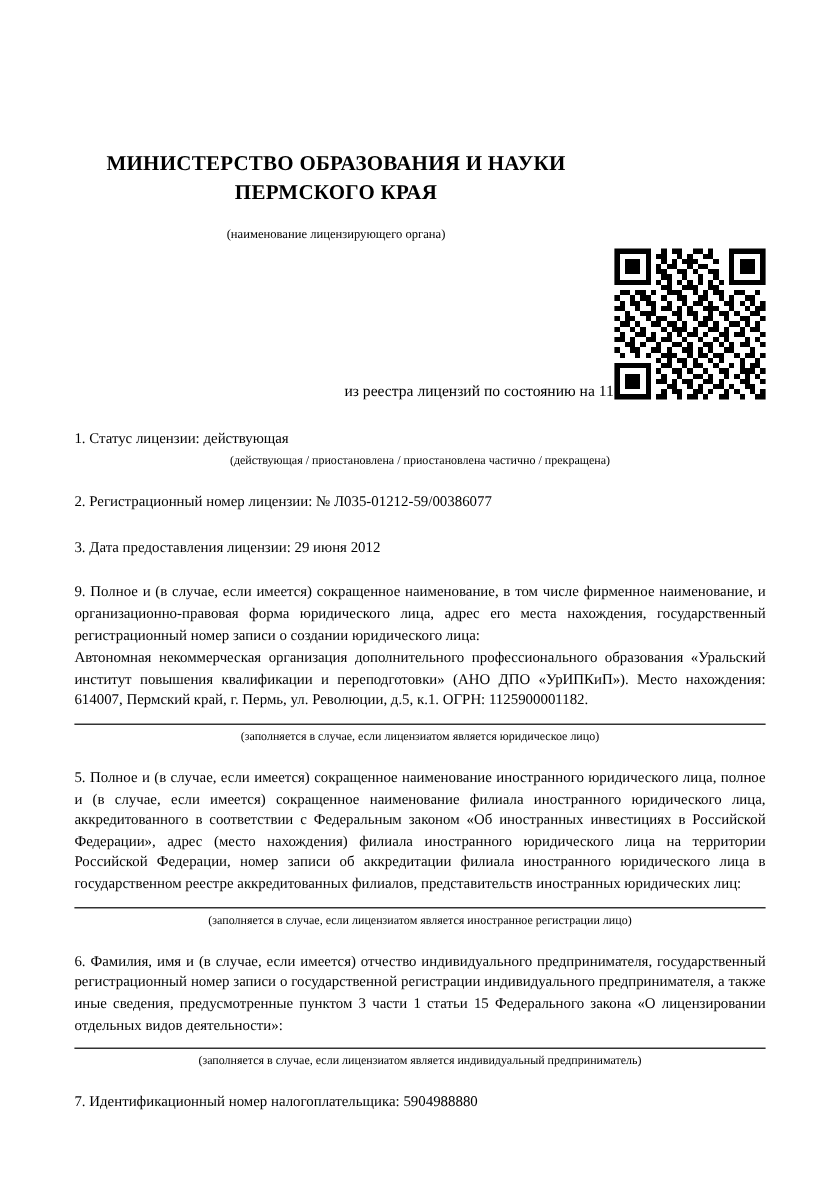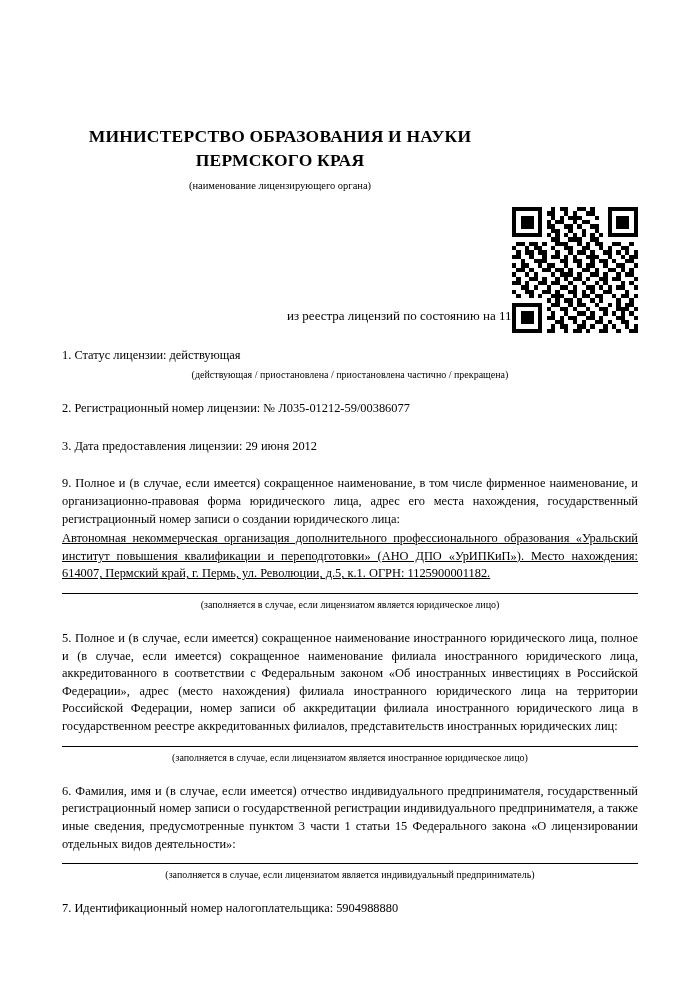--- a/index.html
+++ b/index.html
@@ -37,21 +37,21 @@
     font-weight: bold;
     font-size: 17.5px;
     line-height: 1.35;
     letter-spacing: 0.2px;
     padding-right: 140px;
   }
   .org-title .line2 { display: block; }
   .org-subtitle {
     text-align: center;
     font-size: 10.5px;
-    margin-top: 8px;
+    margin-top: 18px;
     padding-right: 140px;
   }
 
   .doc-title {
     margin-top: 95px;
     text-align: right;
     font-size: 13px;
     line-height: 1.55;
   }
   .doc-title .sub {
@@ -68,21 +68,20 @@
   .note {
     text-align: center;
     font-size: 10px;
     margin-top: 5px;
   }
   .body-block {
     margin-top: 2px;
     font-size: 12.4px;
     text-align: justify;
     line-height: 1.42;
-    text-decoration: underline;
   }
   hr.rule {
     border: none;
     border-top: 1px solid #000;
     margin: 10px 0 0 0;
   }
 </style>
 </head>
 <body>
 
@@ -377,21 +376,21 @@
 
   <div class="item">3. Дата предоставления лицензии: 29 июня 2012</div>
 
   <div class="item">9. Полное и (в случае, если имеется) сокращенное наименование, в том числе фирменное наименование, и организационно-правовая форма юридического лица, адрес его места нахождения, государственный регистрационный номер записи о создании юридического лица:</div>
   <div class="body-block">Автономная некоммерческая организация дополнительного профессионального образования «Уральский институт повышения квалификации и переподготовки» (АНО ДПО «УрИПКиП»). Место нахождения: 614007, Пермский край, г. Пермь, ул. Революции, д.5, к.1. ОГРН: 1125900001182.</div>
   <hr class="rule">
   <div class="note">(заполняется в случае, если лицензиатом является юридическое лицо)</div>
 
   <div class="item tight">5. Полное и (в случае, если имеется) сокращенное наименование иностранного юридического лица, полное и (в случае, если имеется) сокращенное наименование филиала иностранного юридического лица, аккредитованного в соответствии с Федеральным законом «Об иностранных инвестициях в Российской Федерации», адрес (место нахождения) филиала иностранного юридического лица на территории Российской Федерации, номер записи об аккредитации филиала иностранного юридического лица в государственном реестре аккредитованных филиалов, представительств иностранных юридических лиц:</div>
   <hr class="rule">
-  <div class="note">(заполняется в случае, если лицензиатом является иностранное юридическое лицо)</div>
+  <div class="note">(заполняется в случае, если лицензиатом является иностранное регистрации лицо)</div>
 
   <div class="item tight">6. Фамилия, имя и (в случае, если имеется) отчество индивидуального предпринимателя, государственный регистрационный номер записи о государственной регистрации индивидуального предпринимателя, а также иные сведения, предусмотренные пунктом 3 части 1 статьи 15 Федерального закона «О лицензировании отдельных видов деятельности»:</div>
   <hr class="rule">
   <div class="note">(заполняется в случае, если лицензиатом является индивидуальный предприниматель)</div>
 
   <div class="item">7. Идентификационный номер налогоплательщика: 5904988880</div>
 
 </div>
 
 </body></html>

